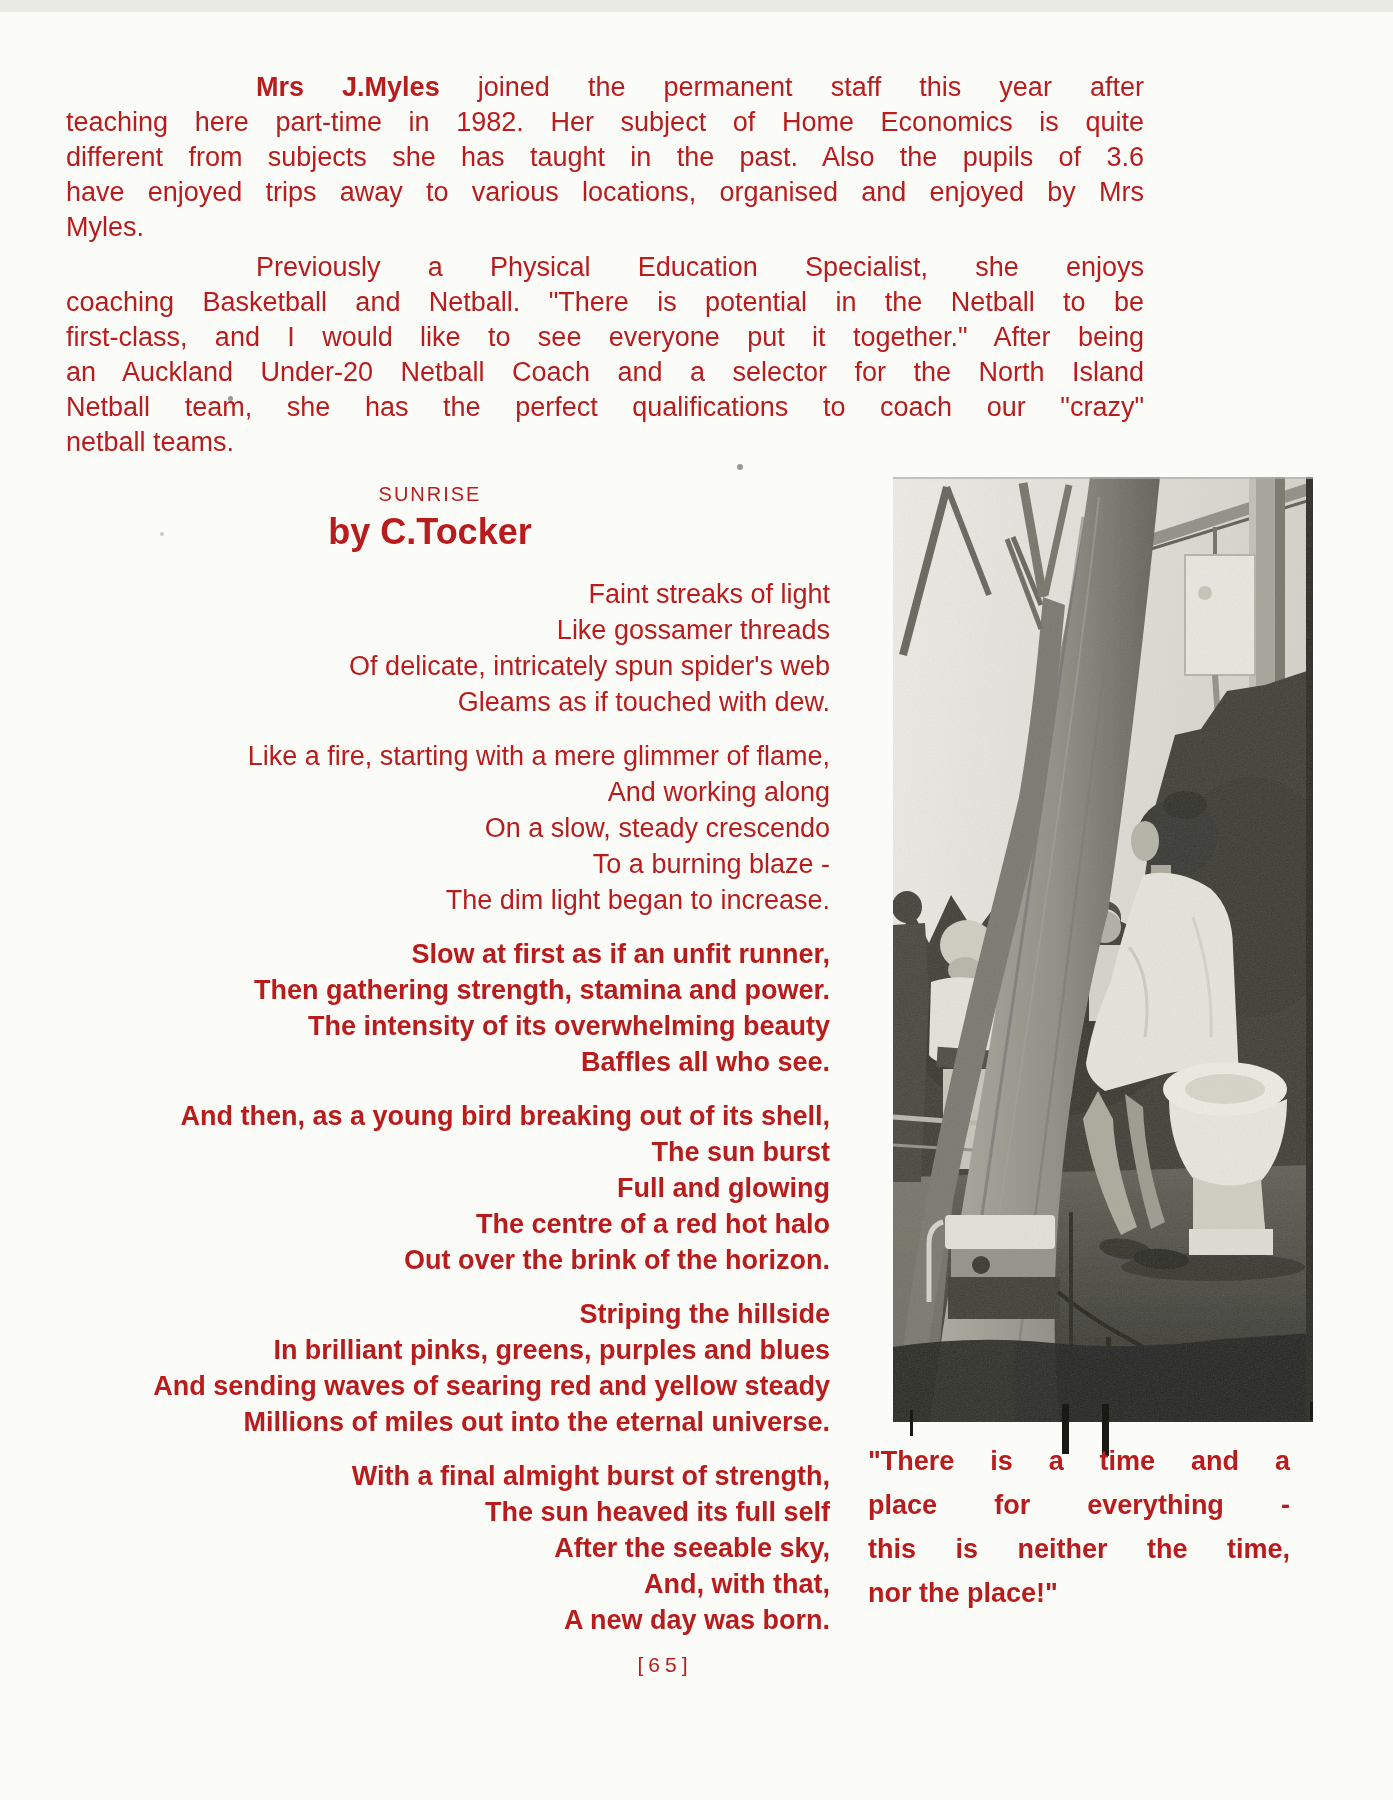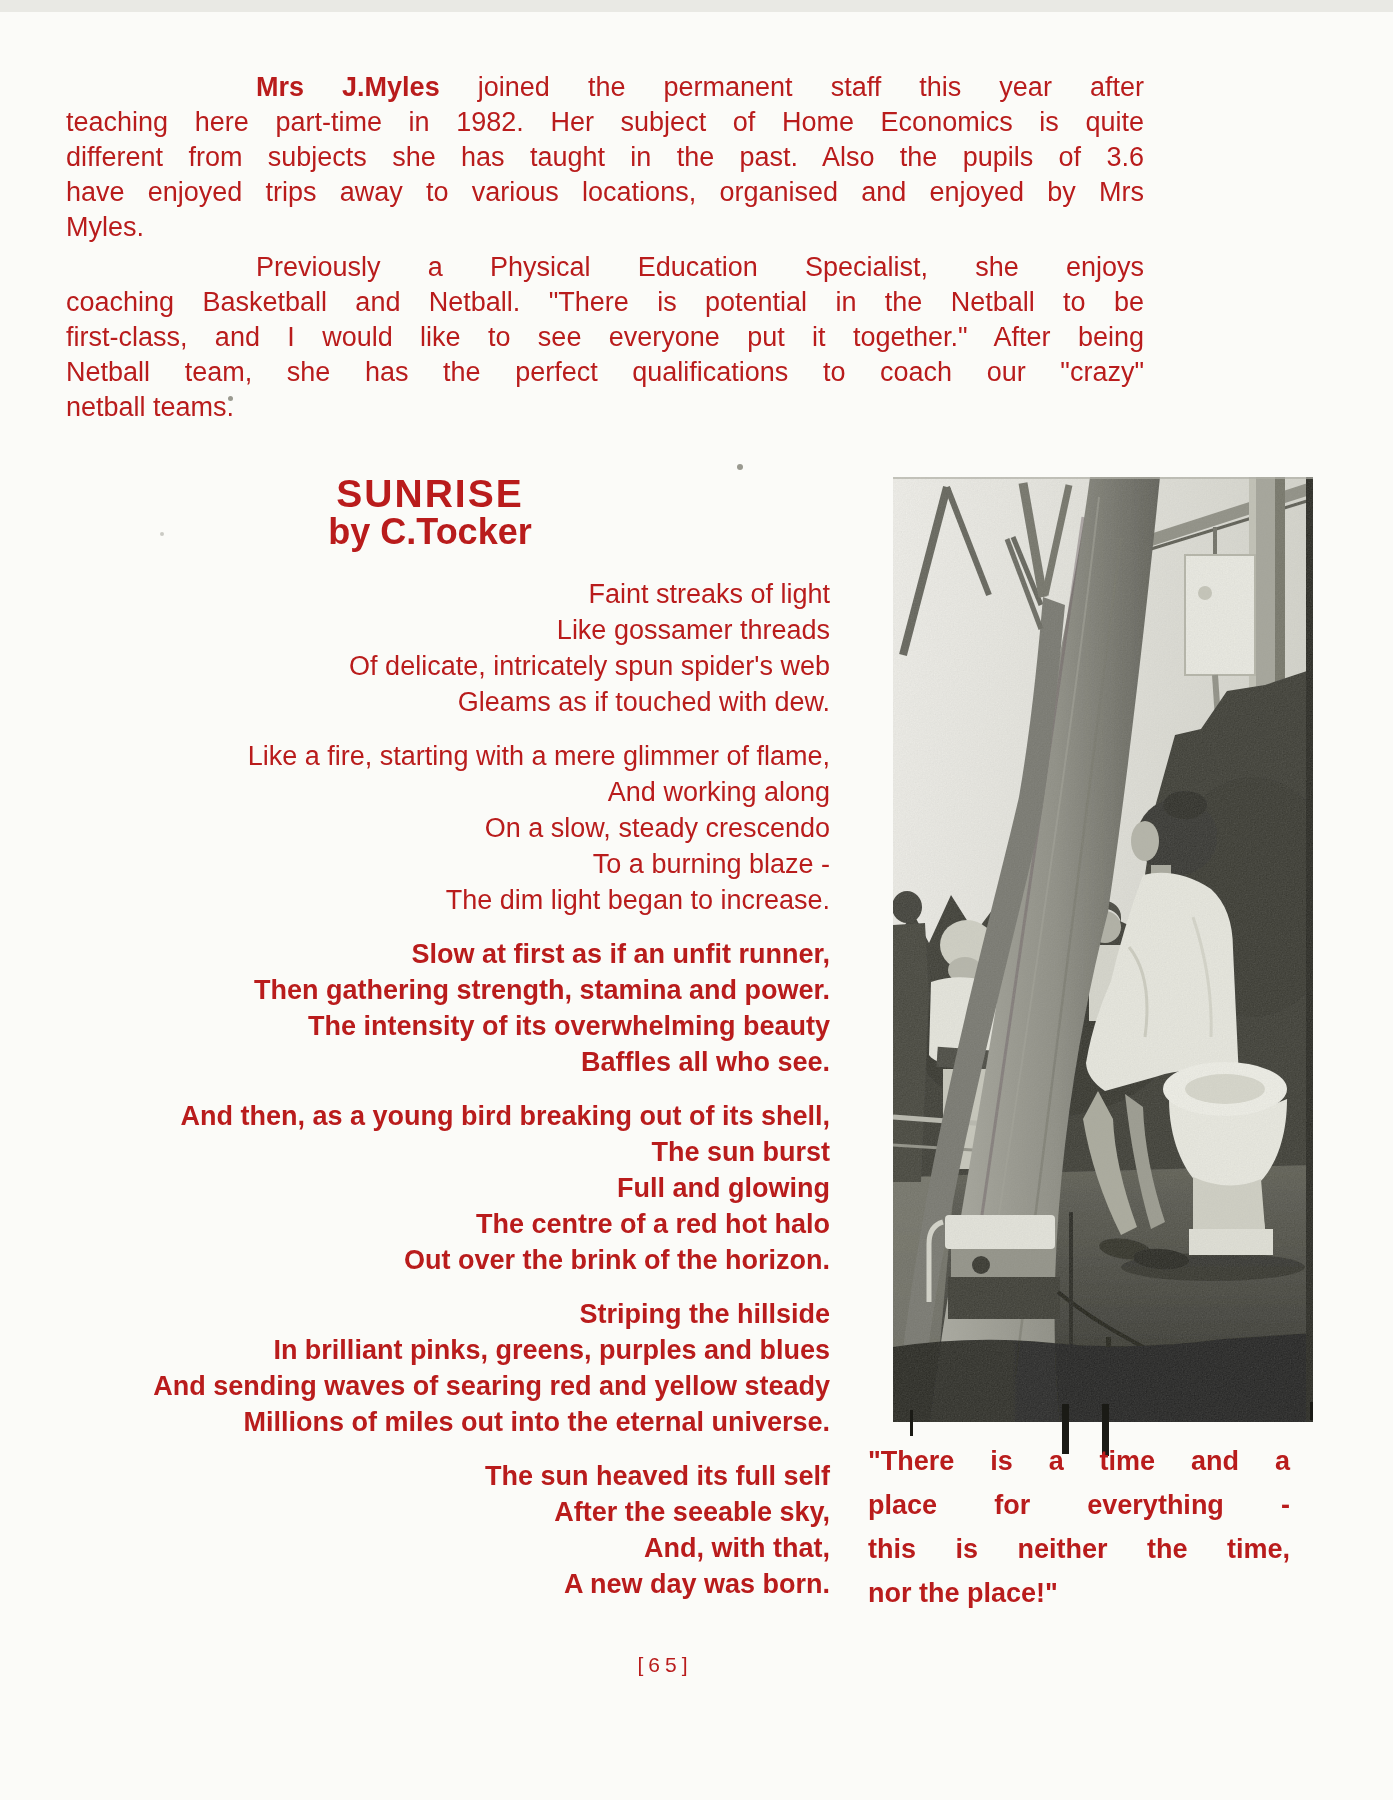--- a/index.html
+++ b/index.html
@@ -6,21 +6,21 @@
   .page{position:relative;width:1393px;height:1800px;margin:12px auto;background:#fbfbf8;
         font-family:"Liberation Sans", sans-serif;color:#b91c1c;overflow:hidden;}
   
   .para{position:absolute;left:66px;width:1078px;font-size:27px;line-height:35px;}
   .jline{text-align:justify;text-align-last:justify;text-justify:inter-word;}
   .jline.last{text-align:last left;text-align-last:left;}
   .indent{padding-left:190px;}
   .lead{font-weight:bold;}
   
   .poem{position:absolute;left:30px;top:462px;width:800px;text-align:center;font-size:27px;}
-  .poem-title{font-size:39px;font-weight:bold;letter-spacing:2px;line-height:40px;}
+  .poem-title{font-size:20px;font-weight:normal;letter-spacing:2px;line-height:40px;}
   .poem-byline{font-size:36px;line-height:36px;font-weight:bold;}
   .stanza{margin:0 0 18px 0;text-align:right;}
   .stanza.first{margin-top:26px;}
   .stanza.lastst{margin-top:13px;}
   .pl{line-height:36px;}
   .stanza.heavy{font-weight:bold;}
   
   .photo{position:absolute;left:893px;top:465px;width:420px;height:945px;}
   .hangline{position:absolute;background:#1a1a15;}
   
@@ -41,20 +41,21 @@
     <div class="jline">teaching here part-time in 1982. Her subject of Home Economics is quite</div>
     <div class="jline">different from subjects she has taught in the past. Also the pupils of 3.6</div>
     <div class="jline">have enjoyed trips away to various locations, organised and enjoyed by Mrs</div>
     <div class="jline last">Myles.</div>
   </section>
 
   <section class="para" style="top:238px">
     <div class="jline indent">Previously a Physical Education Specialist, she enjoys</div>
     <div class="jline">coaching Basketball and Netball. "There is potential in the Netball to be</div>
     <div class="jline">first-class, and I would like to see everyone put it together." After being</div>
+    <div class="jline">an Auckland Under-20 Netball Coach and a selector for the North Island</div>
     <div class="jline">Netball team, she has the perfect qualifications to coach our "crazy"</div>
     <div class="jline last">netball teams.</div>
   </section>
 
   <section class="poem">
     <div class="poem-title">SUNRISE</div>
     <div class="poem-byline">by C.Tocker</div>
 
     <div class="stanza first">
       <div class="pl">Faint streaks of light</div>
@@ -87,20 +88,21 @@
     </div>
 
     <div class="stanza heavy">
       <div class="pl">Striping the hillside</div>
       <div class="pl">In brilliant pinks, greens, purples and blues</div>
       <div class="pl">And sending waves of searing red and yellow steady</div>
       <div class="pl">Millions of miles out into the eternal universe.</div>
     </div>
 
     <div class="stanza heavy lastst">
+      <div class="pl">With a final almight burst of strength,</div>
       <div class="pl">The sun heaved its full self</div>
       <div class="pl">After the seeable sky,</div>
       <div class="pl">And, with that,</div>
       <div class="pl">A new day was born.</div>
     </div>
   </section>
 
   <div class="photo">
     <svg viewBox="0 0 420 945" width="420" height="945">
       <defs>

